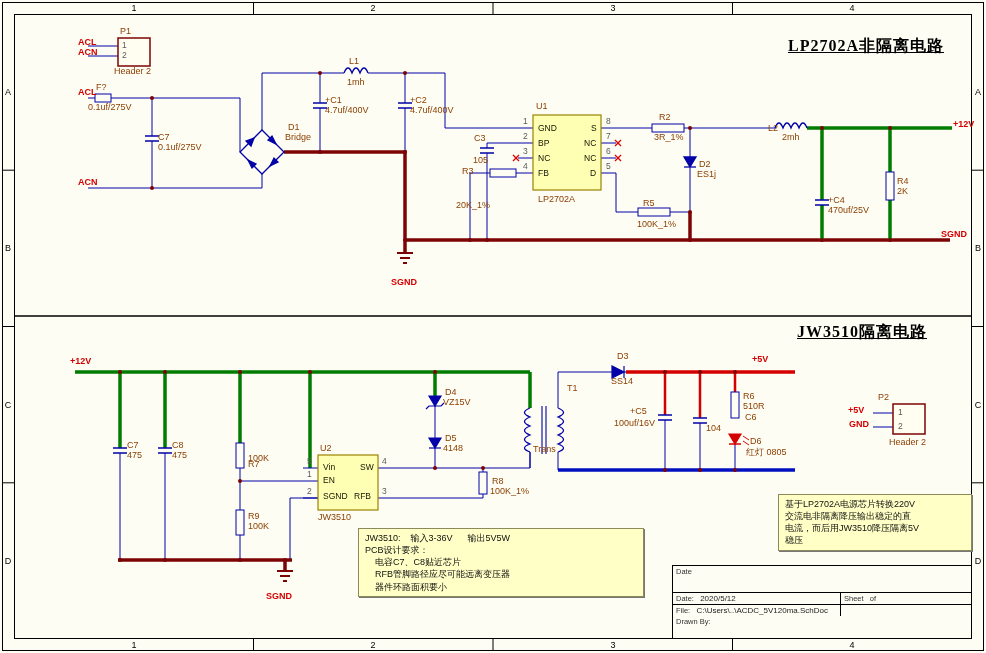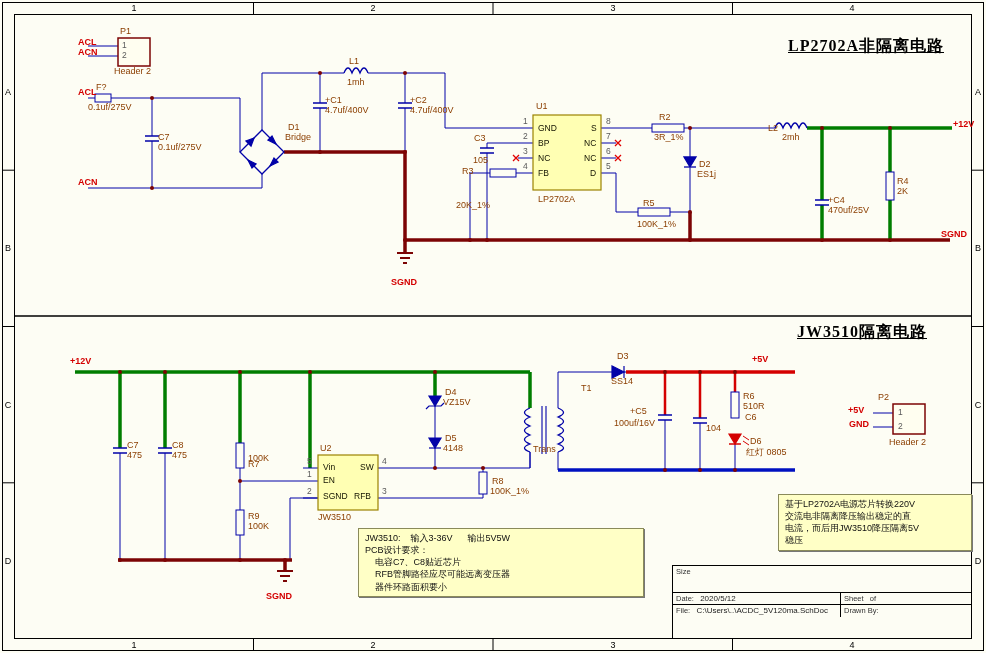--- a/index.html
+++ b/index.html
@@ -15,21 +15,21 @@
   .ruler{position:absolute;font-size:9px;color:#000;transform:translate(-50%,-50%);}
   .note{position:absolute;background:#ffffc6;border:1px solid #8a8a5a;
         box-shadow:1px 1px 0 #777;color:#101010;font-size:9px;line-height:1.35;
         padding:3px 6px;white-space:pre-wrap;}
   .sheet-title{position:absolute;font-family:"Liberation Serif",serif;font-weight:bold;
         font-size:16px;color:#000;text-decoration:underline;letter-spacing:1px;white-space:nowrap;}
   
   .tb{position:absolute;left:672px;top:565px;width:300px;height:74px;box-sizing:border-box;
       border-left:1px solid #000;border-top:1px solid #000;font-size:8px;color:#222;}
   .tb .row{display:flex;box-sizing:border-box;border-bottom:1px solid #000;}
-  .tb .row:last-child{border-bottom:none;}
+  .tb .row:last-child{border-bottom:none;flex-direction:column;}
   .tb .cell{box-sizing:border-box;border-right:1px solid #000;position:relative;padding:1px 3px;}
   .tb .cell:last-child{border-right:none;}
   .tb .r-title{height:27px;}
   .tb .r-mid{height:21px;}
   .tb .r-sm{height:12px;}
   .tb .small-lab{font-size:7.5px;color:#333;}
   .tb .val2{margin-left:4px;}
 </style>
 </head>
 <body>
@@ -314,21 +314,21 @@
       <div class="lbl num" style="left: 307px; top: 470px;">1</div>
       <div class="lbl num" style="left: 307px; top: 487px;">2</div>
       <div class="lbl num" style="left: 382px; top: 457px;">4</div>
       <div class="lbl num" style="left: 382px; top: 487px;">3</div>
       <div class="lbl des" style="left: 445px; top: 388px;">D4</div>
       <div class="lbl val" style="left: 443px; top: 398px;">VZ15V</div>
       <div class="lbl des" style="left: 445px; top: 434px;">D5</div>
       <div class="lbl val" style="left: 443px; top: 444px;">4148</div>
       <div class="lbl des" style="left: 492px; top: 477px;">R8</div>
       <div class="lbl val" style="left: 490px; top: 487px;">100K_1%</div>
-      <div class="lbl des" style="left: 581px; top: 384px;">T1</div>
+      <div class="lbl des" style="left: 567px; top: 384px;">T1</div>
       <div class="lbl val" style="left: 533px; top: 445px;">Trans</div>
       <div class="lbl des" style="left: 617px; top: 352px;">D3</div>
       <div class="lbl val" style="left: 611px; top: 377px;">SS14</div>
       <div class="lbl net" style="left: 752px; top: 355px;">+5V</div>
       <div class="lbl des" style="left: 630px; top: 407px;">+C5</div>
       <div class="lbl val" style="left: 614px; top: 419px;">100uf/16V</div>
       <div class="lbl des" style="left: 706px; top: 413px; padding-left: 39px;">C6</div>
       <div class="lbl val" style="left: 706px; top: 424px;">104</div>
       <div class="lbl des" style="left: 743px; top: 392px;">R6</div>
       <div class="lbl val" style="left: 743px; top: 402px;">510R</div>
@@ -339,21 +339,21 @@
       <div class="lbl des" style="left: 878px; top: 393px;">P2</div>
       <div class="lbl val" style="left: 889px; top: 438px;">Header 2</div>
       <div class="lbl num" style="left: 898px; top: 408px;">1</div>
       <div class="lbl num" style="left: 898px; top: 422px;">2</div>
       <div class="lbl net" style="left: 266px; top: 592px;">SGND</div>
     </div>
 
   <div class="tb">
     <div class="row r-title">
       <div class="cell" style="flex:1;">
-        <span class="small-lab">Size</span>
+        <span class="small-lab">Date</span>
       </div>
     </div>
     <div class="row r-sm">
       <div class="cell" style="width:168px;">
         <span class="small-lab">Date:</span>
         <span class="val2">2020/5/12</span>
       </div>
       <div class="cell" style="flex:1;">
         <span class="small-lab">Sheet</span>
         <span class="val2 small-lab">of</span>

